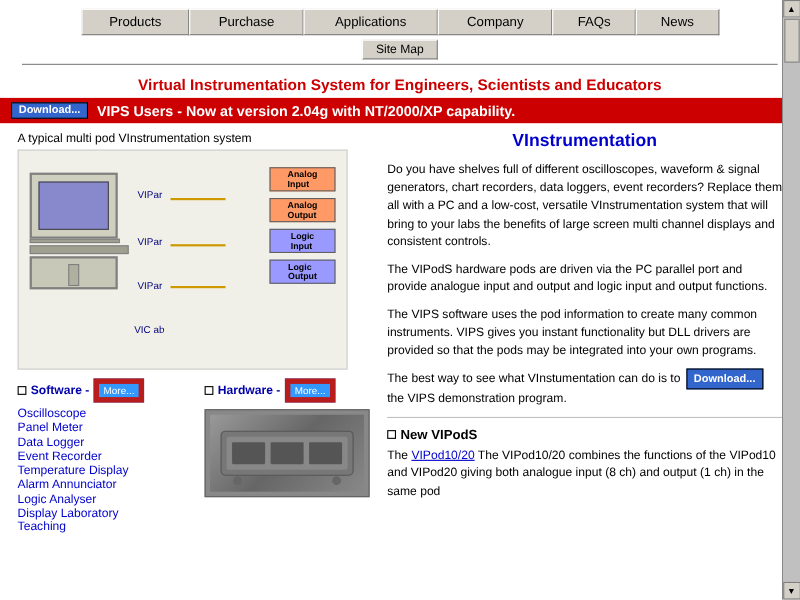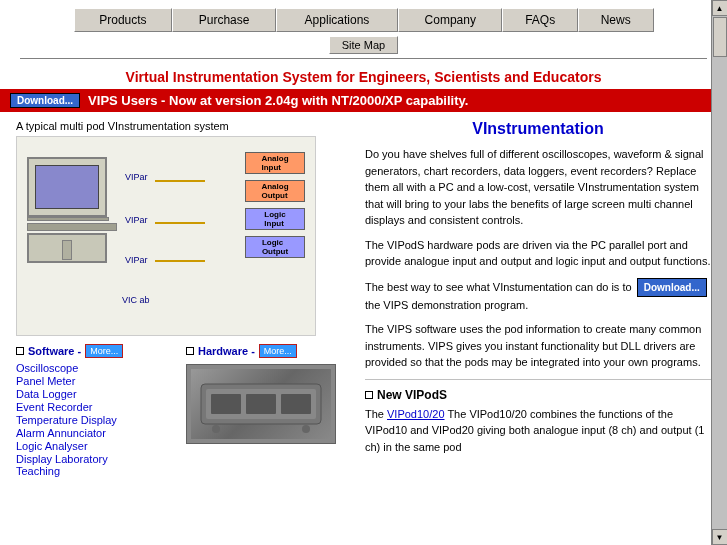--- a/index.html
+++ b/index.html
@@ -42,21 +42,21 @@
 
     
     .red-banner { background: #cc0000; padding: 4px 10px; display: flex; align-items: center; gap: 8px; margin: 0 0; }
     .download-btn-red {
       background: #3366cc; color: #fff; font-size: 10px; padding: 1px 6px; border: 1px solid #000;
       cursor: pointer; white-space: nowrap; font-weight: bold;
     }
     .red-banner-text { color: #fff; font-weight: bold; font-size: 13px; }
 
     
-    .content-area { padding: 8px 16px; display: flex; gap: 21px; }
+    .content-area { padding: 8px 16px; display: flex; gap: 8px; }
 
     
     .left-panel { width: 320px; flex-shrink: 0; }
     .diagram-title { font-size: 11px; color: #000; margin-bottom: 4px; }
     .diagram-box {
       border: 1px solid #ccc; background: #f0f0e8; width: 300px; height: 200px;
       position: relative; overflow: hidden; display: flex; align-items: center;
     }
     .pc-monitor {
       width: 80px; height: 60px; background: #d0d0c0; border: 2px solid #808080;
@@ -81,21 +81,21 @@
 
     
     .sw-hw-row { display: flex; gap: 8px; margin-top: 8px; }
     .sw-panel { width: 160px; }
     .hw-panel { width: 160px; margin-left: 26px; }
     .panel-header { display: flex; align-items: center; gap: 4px; font-size: 11px; }
     .panel-square { width: 8px; height: 8px; border: 1px solid #000; display: inline-block; }
     .panel-title { color: #0000aa; font-weight: bold; font-size: 11px; }
     .more-btn {
       background: #3399ff; color: #fff; font-size: 9px; padding: 1px 4px;
-      border: 1px solid #b91c1c; cursor: pointer;
+      border: 5px solid #b91c1c; cursor: pointer;
     }
     .panel-list { margin-top: 4px; list-style: none; }
     .panel-list li { font-size: 11px; color: #0000cc; cursor: pointer; margin-bottom: 1px; }
 
     .hw-image { margin-top: 6px; }
     .hw-img-box {
       width: 150px; height: 80px; background: #888888; border: 1px solid #606060;
       display: flex; align-items: center; justify-content: center; color: #aaa; font-size: 9px;
       position: relative; overflow: hidden;
     }
@@ -264,31 +264,31 @@
 
       <div class="vinstr-text">
         <p>Do you have shelves full of different oscilloscopes, waveform &amp; signal generators, chart recorders, data loggers, event recorders? Replace them all with a PC and a low-cost, versatile VInstrumentation system that will bring to your labs the benefits of large screen multi channel displays and consistent controls.</p>
       </div>
 
       <div class="vinstr-text">
         <p>The VIPodS hardware pods are driven via the PC parallel port and provide analogue input and output and logic input and output functions.</p>
       </div>
 
       <div class="vinstr-text">
+        <p>The VIPS software uses the pod information to create many common instruments. VIPS gives you instant functionality but DLL drivers are provided so that the pods may be integrated into your own programs.</p>
+      </div>
+
+      <div class="vinstr-text">
         <p>
           <span>The best way to see what VInstumentation can do is to</span>
           <span class="download-inline">Download...</span>
           <span>the VIPS demonstration program.</span>
         </p>
       </div>
 
-      <div class="vinstr-text">
-        <p>The VIPS software uses the pod information to create many common instruments. VIPS gives you instant functionality but DLL drivers are provided so that the pods may be integrated into your own programs.</p>
-      </div>
-
       <hr class="thin-hr">
 
       <div class="new-vipods">
         <div class="new-vipods-header">
           <span class="panel-square"></span>
           <span>New VIPodS</span>
         </div>
         <div class="new-vipods-text">
           The <a href="#">VIPod10/20</a>
           <span>The VIPod10/20 combines the functions of the VIPod10 and VIPod20 giving both analogue input (8 ch) and output (1 ch) in the same pod</span>

